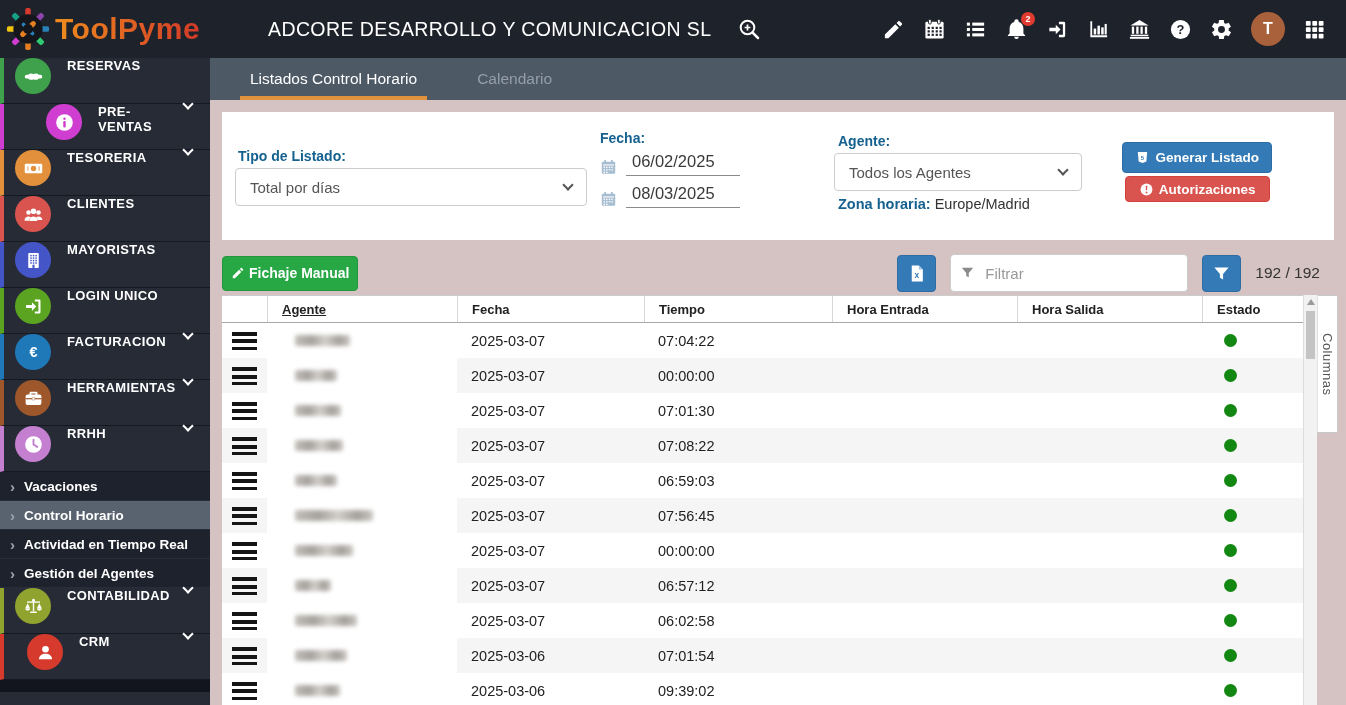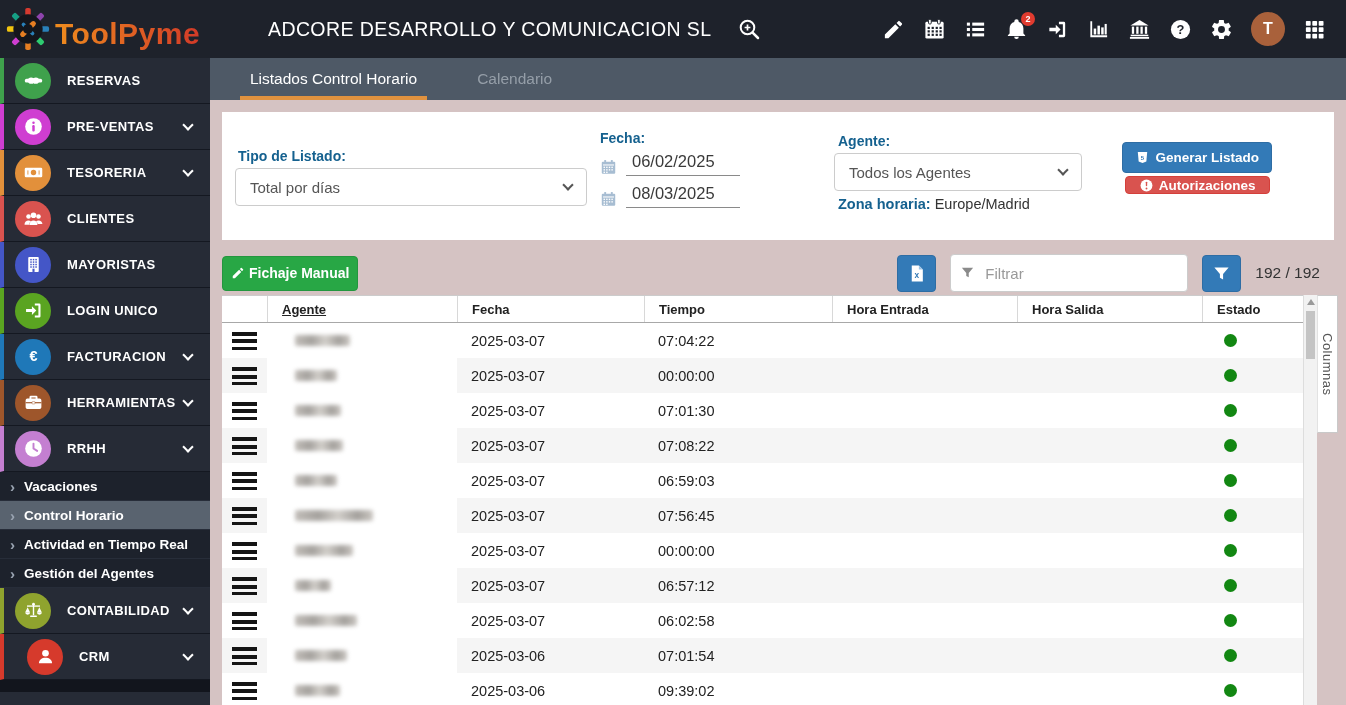--- a/index.html
+++ b/index.html
@@ -1,35 +1,35 @@
 <!DOCTYPE html>
 <html><head>
 <meta charset="utf-8">
 <style>
   *{box-sizing:border-box;margin:0;padding:0}
   html,body{width:1346px;height:705px;overflow:hidden}
   body{font-family:"Liberation Sans",sans-serif;background:#d5c3c3;position:relative}
 
   
   #header{position:absolute;top:0;left:0;width:1346px;height:58px;background:#1e222b;display:flex;align-items:center;z-index:5}
-  .logo{width:212px;display:flex;align-items:flex-end;gap:5px;padding-left:6px;flex:0 0 212px}
+  .logo{width:212px;display:flex;align-items:center;gap:5px;padding-left:6px;flex:0 0 212px}
   .logo svg{width:44px;height:44px}
   .logo-text{font-size:30px;font-weight:bold;letter-spacing:.5px;background:linear-gradient(90deg,#ef8c1e,#d23a28);-webkit-background-clip:text;background-clip:text;color:#e8761d;-webkit-text-fill-color:transparent}
   .company{color:#fff;font-size:19.5px;margin-left:56px;letter-spacing:.4px;font-weight:500}
   .hsearch{margin-left:26px;width:24px;height:24px;cursor:pointer}
   .hsearch svg{width:100%;height:100%}
   .hicons{margin-left:auto;display:flex;align-items:center;gap:18px;padding-right:20px}
   .hicon{width:23px;height:23px;position:relative;cursor:pointer}
   .hicon svg{width:100%;height:100%}
   .badge{position:absolute;top:-6px;right:-7px;background:#e03b2f;color:#fff;font-size:9px;font-weight:bold;min-width:14px;height:14px;border-radius:50%;display:flex;align-items:center;justify-content:center}
   .avatar{width:34px;height:34px;border-radius:50%;background:#a9613b;color:#fff;display:flex;align-items:center;justify-content:center;font-size:16px;font-weight:bold;cursor:pointer}
 
   
   #sidebar{position:absolute;top:58px;left:0;width:210px;height:647px;background:#262b36;overflow:hidden}
-  .side-item{height:46px;display:flex;align-items:center;border-left:4px solid #555;border-bottom:1px solid #141821;cursor:pointer;background:#262b36}
+  .side-item{height:46px;display:flex;border-left:4px solid #555;border-bottom:1px solid #141821;cursor:pointer;background:#262b36}
   .icircle{width:36px;height:36px;border-radius:50%;margin-left:11px;display:flex;align-items:center;justify-content:center;flex:0 0 36px}
   .icircle svg{width:21px;height:21px}
   .ilabel{color:#fff;font-size:13px;font-weight:bold;margin-left:16px;letter-spacing:.4px}
   .chev{margin-left:auto;margin-right:18px;width:8px;height:8px;border-right:2.4px solid #fff;border-bottom:2.4px solid #fff;transform:rotate(45deg);margin-top:-4px}
   .submenu{background:#1d222c}
   .sub-item{height:29px;display:flex;align-items:center;color:#fff;font-size:13.5px;font-weight:600;border-bottom:1px solid #272d39;cursor:pointer;padding-left:10px}
   .sub-item.active{background:#59636f}
   .sub-arrow{color:#9aa4b2;margin-right:9px;font-size:15px;line-height:1}
   .side-stub{height:12px;background:#12151d}
 
@@ -55,21 +55,21 @@
   .calicon{width:17px;height:18px}
   .calicon svg{width:100%;height:100%}
   .dateval{font-size:16.5px;color:#3a3a3a;border-bottom:1px solid #8a8a8a;width:114px;padding:0 2px 4px 6px}
   #agente-label{position:absolute;left:616px;top:21px}
   #zona{position:absolute;left:616px;top:84px;font-size:14.5px;color:#333}
   #zona .flabel{font-size:14.5px}
   .btnstack{position:absolute;right:62px;top:30px;display:flex;flex-direction:column;align-items:center;gap:3px}
   .btn{display:flex;align-items:center;gap:5px;border-radius:4px;color:#fff;font-weight:bold;cursor:pointer}
   .btn svg{width:15px;height:15px}
   .btn-primary{background:#337ab7;border:1px solid #2e6da4;font-size:13.5px;height:31px;padding:0 12px}
-  .btn-danger{background:#d9534f;border:1px solid #d43f3a;font-size:13.5px;height:18px;padding:0 13px}
+  .btn-danger{background:#d9534f;border:1px solid #d43f3a;font-size:13.5px;height:26px;padding:0 13px}
 
   
   #toolbar{position:absolute;left:12px;right:12px;top:152px;height:42px;display:flex;align-items:center}
   .btn-success{background:#28a745;border:1px solid #23963e;color:#fff;font-weight:bold;font-size:14px;height:35px;border-radius:4px;padding:0 8px;display:flex;align-items:center;gap:4px;cursor:pointer}
   .btn-success svg{width:14px;height:14px}
   .tright{margin-left:auto;display:flex;align-items:center;gap:14px;padding-right:14px}
   .sqbtn{width:39px;height:37px;background:#337ab7;border:1px solid #2e6da4;border-radius:4px;display:flex;align-items:center;justify-content:center;cursor:pointer}
   .sqbtn svg{width:19px;height:19px}
   .filter-wrap{position:relative}
   #filtrar{width:238px;height:38px;border:1px solid #ccc;border-radius:4px;padding:0 10px 0 34px;font-size:15px;color:#333;outline:none;font-family:"Liberation Sans",sans-serif}
@@ -216,21 +216,21 @@
         <svg viewBox="0 0 24 24" fill="#fff">
           <rect x="2" y="10" width="7" height="4.4" rx="2.2"></rect>
           <rect x="15" y="10" width="7" height="4.4" rx="2.2"></rect>
           <circle cx="9.3" cy="12.2" r="3.6"></circle>
           <circle cx="14.7" cy="12.2" r="3.6"></circle>
           <rect x="9.5" y="9.4" width="5" height="5.6" rx="1"></rect>
         </svg>
       </span>
       <span class="ilabel">RESERVAS</span>
     </div>
-    <div class="side-item" style="border-left-color: rgb(207, 62, 209);">
+    <div class="side-item" style="border-left-color: rgb(207, 62, 209); padding-left: 31px;">
       <span class="icircle" style="background:#cf3ed1">
         <svg viewBox="0 0 24 24">
           <circle cx="12" cy="12" r="9.5" fill="#fff"></circle>
           <rect x="10.6" y="6.2" width="2.8" height="2.8" rx="1.4" fill="#cf3ed1"></rect>
           <rect x="10.6" y="10.4" width="2.8" height="7.4" rx="1.2" fill="#cf3ed1"></rect>
         </svg>
       </span>
       <span class="ilabel">PRE-VENTAS</span>
       <span class="chev"></span>
     </div>

